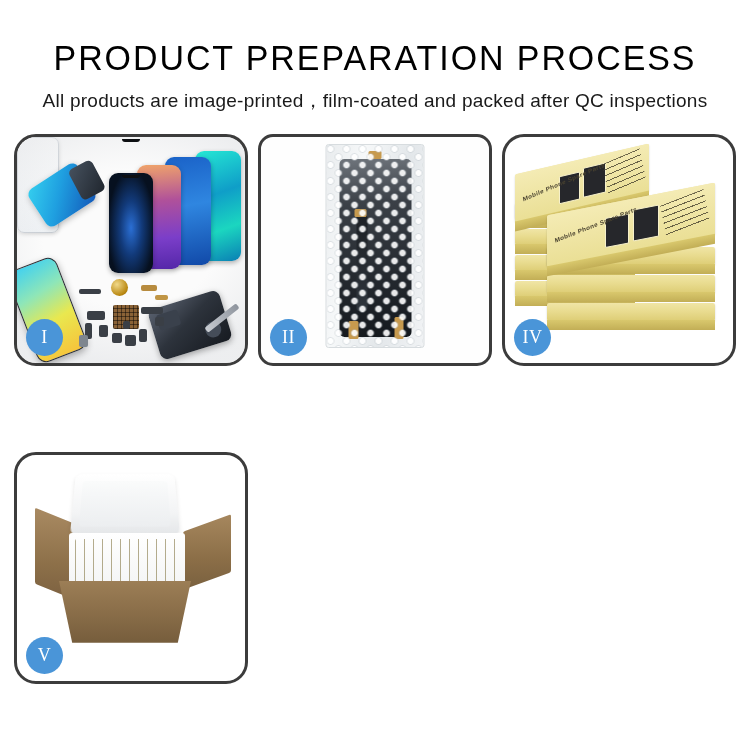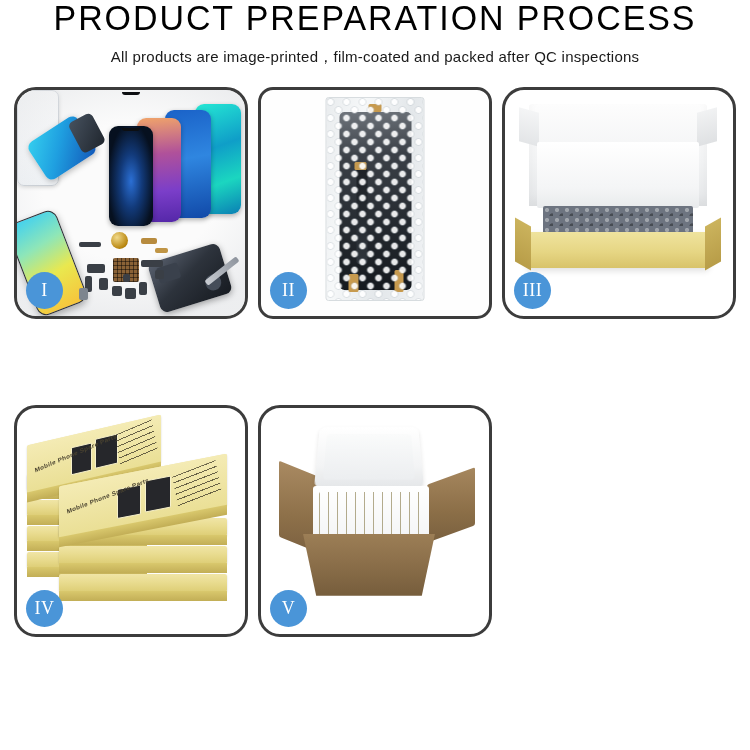--- a/index.html
+++ b/index.html
@@ -11,36 +11,37 @@
     width: 750px;
     height: 750px;
     overflow: hidden;
     font-family: "Liberation Sans", sans-serif;
     -webkit-font-smoothing: antialiased;
   }
 
   
   .header {
     width: 750px;
+    padding-top: 40px;
     text-align: center;
     box-sizing: border-box;
   }
   .title {
     font-family: "Liberation Sans", sans-serif;
     font-size: 35px;
     font-weight: 400;
     color: #000000;
     letter-spacing: 2.0px;
     line-height: 1.05;
     margin: 0;
     transform: scaleX(0.97);
   }
   .subtitle {
     font-family: "Liberation Sans", sans-serif;
-    font-size: 15px;
+    font-size: 19px;
     font-weight: 400;
     color: #1a1a1a;
     letter-spacing: 0.25px;
     margin: 11px 0 0 0;
   }
 
   
   .grid {
     width: 750px;
     box-sizing: border-box;
@@ -410,29 +411,20 @@
         <div class="tape" style="left:42px;top:6px;width:13px;height:8px;"></div>
         <div class="tape" style="left:28px;top:64px;width:12px;height:8px;"></div>
         <div class="tape" style="left:22px;top:176px;width:10px;height:18px;"></div>
         <div class="tape" style="left:68px;top:172px;width:9px;height:22px;"></div>
         <div class="bubbles"></div>
       </div>
     </div>
     <div class="badge">II</div>
   </div>
 
-  <div class="panel p3">
-    <div class="panel-photo">
-      <div class="box3-lid"></div>
-      <div class="box3-foam"></div>
-      <div class="box3-items"></div>
-      <div class="box3-front"></div>
-    </div>
-    <div class="badge">III</div>
-  </div>
 
   <div class="panel p4">
     <div class="panel-photo">
       <div class="stack">
 
         <div class="ybox" style="left:2px;top:52px;width:120px;height:16px;">
             <div class="side"></div>
           </div>
         <div class="ybox" style="left:2px;top:78px;width:120px;height:16px;">
             <div class="side"></div>

